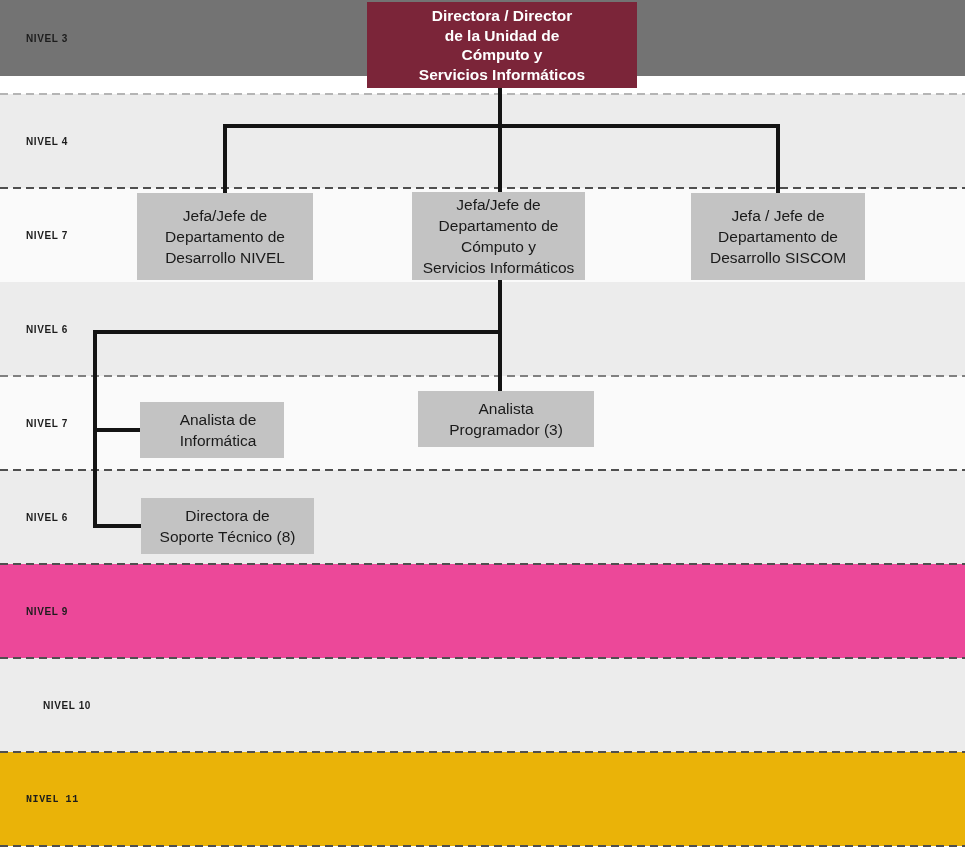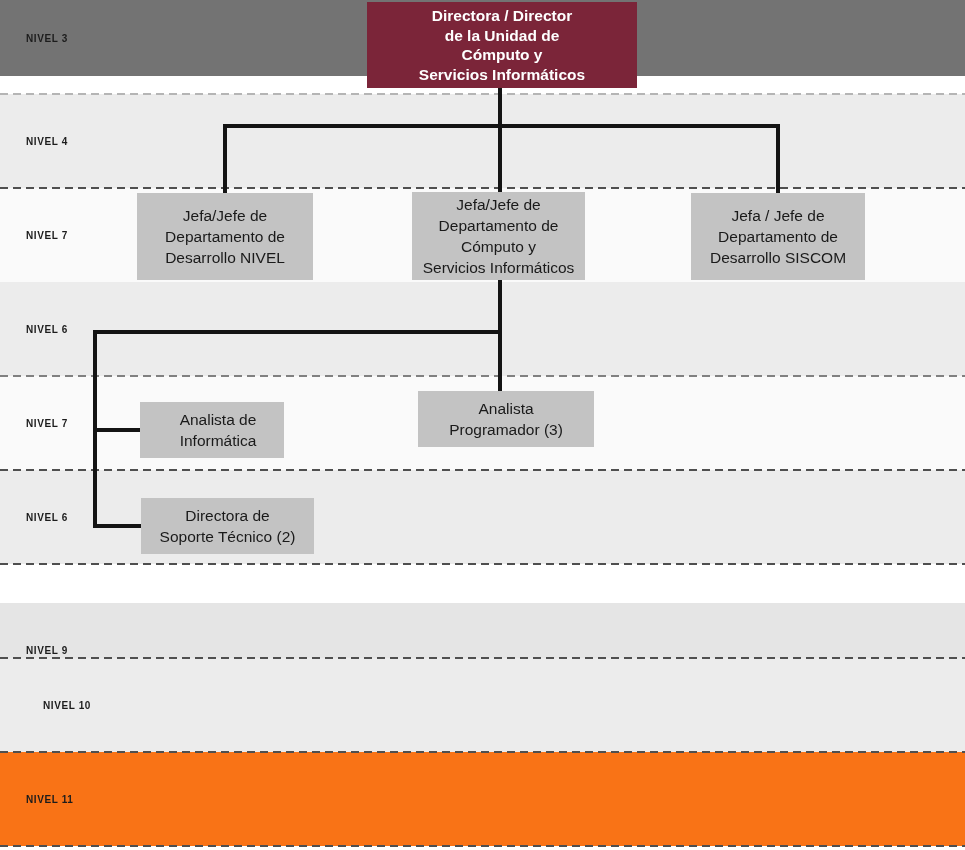--- a/index.html
+++ b/index.html
@@ -81,27 +81,27 @@
     </div>
     <div class="band" style="top: 282px; height: 94px; background: rgb(236, 236, 236);">
       <span class="level-label" style="color: rgb(28, 28, 28);">NIVEL 6</span>
     </div>
     <div class="band" style="top: 376px; height: 94px; background: rgb(250, 250, 250);">
       <span class="level-label" style="color: rgb(28, 28, 28);">NIVEL 7</span>
     </div>
     <div class="band" style="top: 470px; height: 94px; background: rgb(236, 236, 236);">
       <span class="level-label" style="color: rgb(28, 28, 28);">NIVEL 6</span>
     </div>
-    <div class="band" style="top: 564px; height: 94px; background: #e5e5e5; margin-top: 39px;">
+    <div class="band" style="top: 564px; height: 94px; background: #ec4899;">
       <span class="level-label" style="color: rgb(28, 28, 28);">NIVEL 9</span>
     </div>
     <div class="band" style="top: 658px; height: 94px; background: rgb(236, 236, 236);">
       <span class="level-label" style="color: rgb(28, 28, 28); margin-left: 17px;">NIVEL 10</span>
     </div>
-    <div class="band" style="top: 752px; height: 94px; background: #f97316;">
+    <div class="band" style="top: 752px; height: 94px; background: #eab308; font-family: Liberation Mono, monospace;">
       <span class="level-label" style="color: rgb(28, 28, 28);">NIVEL 11</span>
     </div>
     <div class="dash-line" style="top: 93px; background: repeating-linear-gradient(90deg, rgb(181, 181, 181) 0px, rgb(181, 181, 181) 8px, transparent 8px, transparent 13px);"></div>
     <div class="dash-line" style="top: 187px; background: repeating-linear-gradient(90deg, rgb(79, 79, 79) 0px, rgb(79, 79, 79) 8px, transparent 8px, transparent 13px);"></div>
     <div class="dash-line" style="top: 375px; background: repeating-linear-gradient(90deg, rgb(128, 128, 128) 0px, rgb(128, 128, 128) 8px, transparent 8px, transparent 13px);"></div>
     <div class="dash-line" style="top: 469px; background: repeating-linear-gradient(90deg, rgb(79, 79, 79) 0px, rgb(79, 79, 79) 8px, transparent 8px, transparent 13px);"></div>
     <div class="dash-line" style="top: 563px; background: repeating-linear-gradient(90deg, rgb(79, 79, 79) 0px, rgb(79, 79, 79) 8px, transparent 8px, transparent 13px);"></div>
     <div class="dash-line" style="top: 657px; background: repeating-linear-gradient(90deg, rgb(79, 79, 79) 0px, rgb(79, 79, 79) 8px, transparent 8px, transparent 13px);"></div>
     <div class="dash-line" style="top: 751px; background: repeating-linear-gradient(90deg, rgb(79, 79, 79) 0px, rgb(79, 79, 79) 8px, transparent 8px, transparent 13px);"></div>
     <div class="dash-line" style="top: 845px; background: repeating-linear-gradient(90deg, rgb(79, 79, 79) 0px, rgb(79, 79, 79) 8px, transparent 8px, transparent 13px);"></div>
@@ -139,15 +139,15 @@
     <div class="node gray" style="left: 140px; top: 402px; width: 144px; height: 56px; background: rgb(195, 195, 195); color: rgb(26, 26, 26); padding-left: 12px;">
       <span class="node-line">Analista de</span>
       <span class="node-line">Informática</span>
     </div>
     <div class="node gray" style="left: 418px; top: 391px; width: 176px; height: 56px; background: rgb(195, 195, 195); color: rgb(26, 26, 26);">
       <span class="node-line">Analista</span>
       <span class="node-line">Programador (3)</span>
     </div>
     <div class="node gray" style="left: 141px; top: 498px; width: 173px; height: 56px; background: rgb(195, 195, 195); color: rgb(26, 26, 26);">
       <span class="node-line">Directora de</span>
-      <span class="node-line">Soporte Técnico (2)</span>
+      <span class="node-line">Soporte Técnico (8)</span>
     </div>
   </div>
 
 </body></html>

